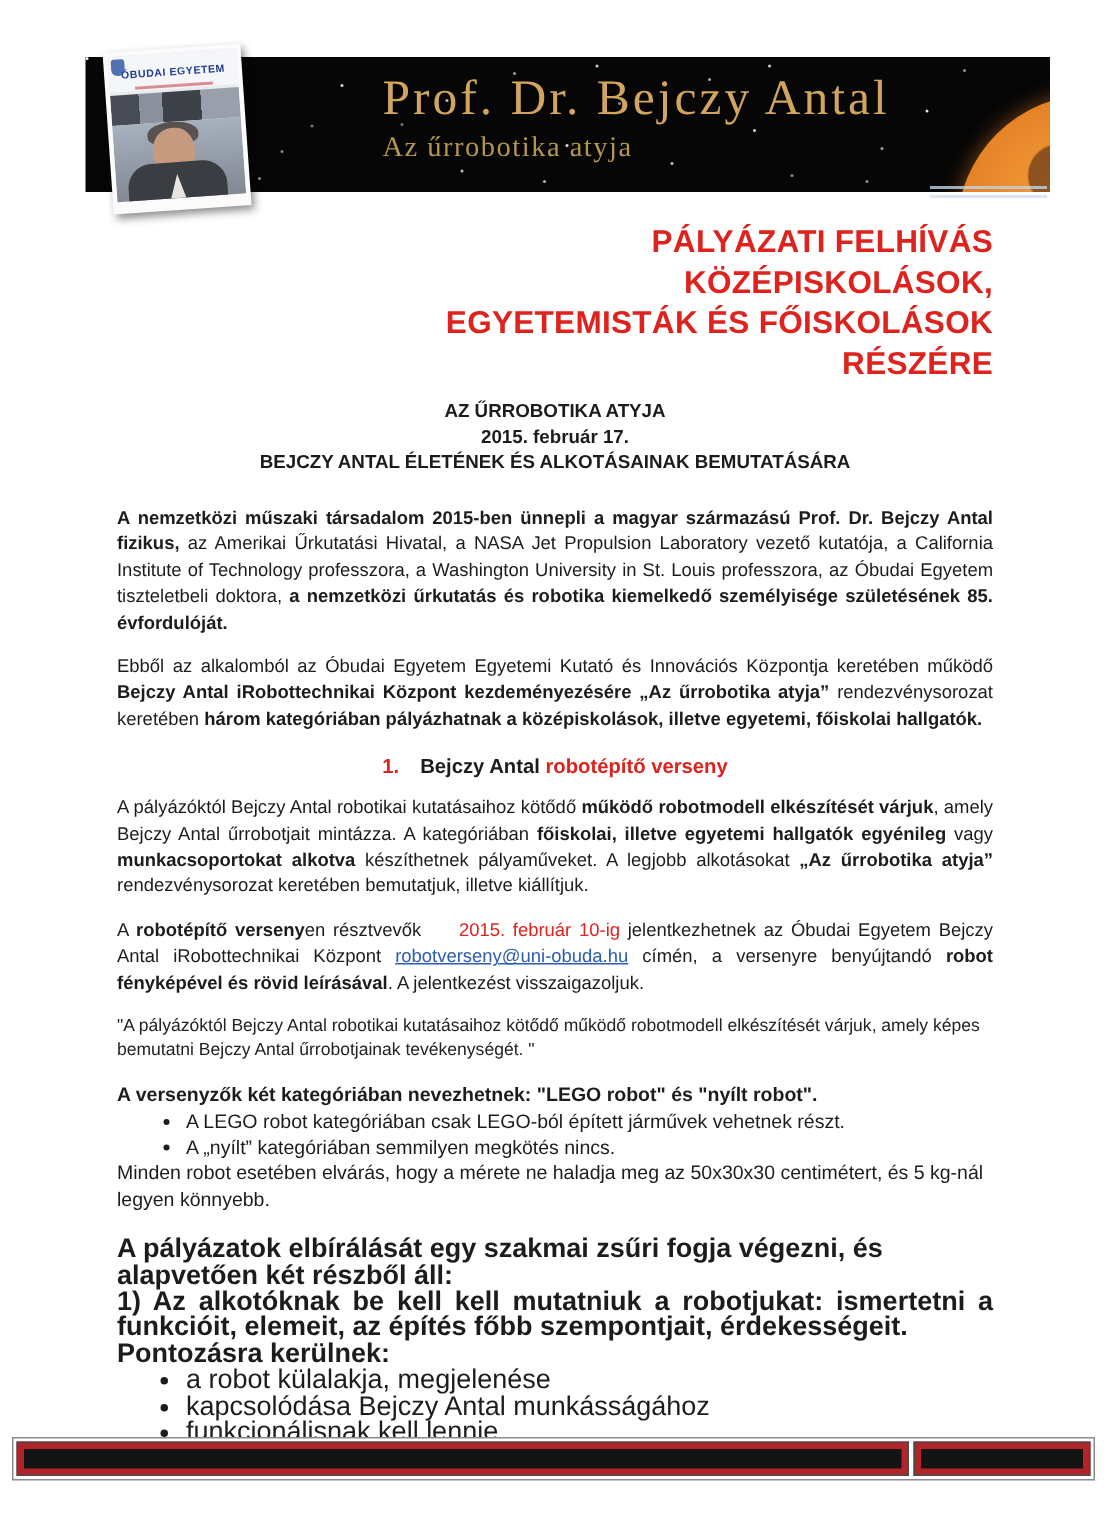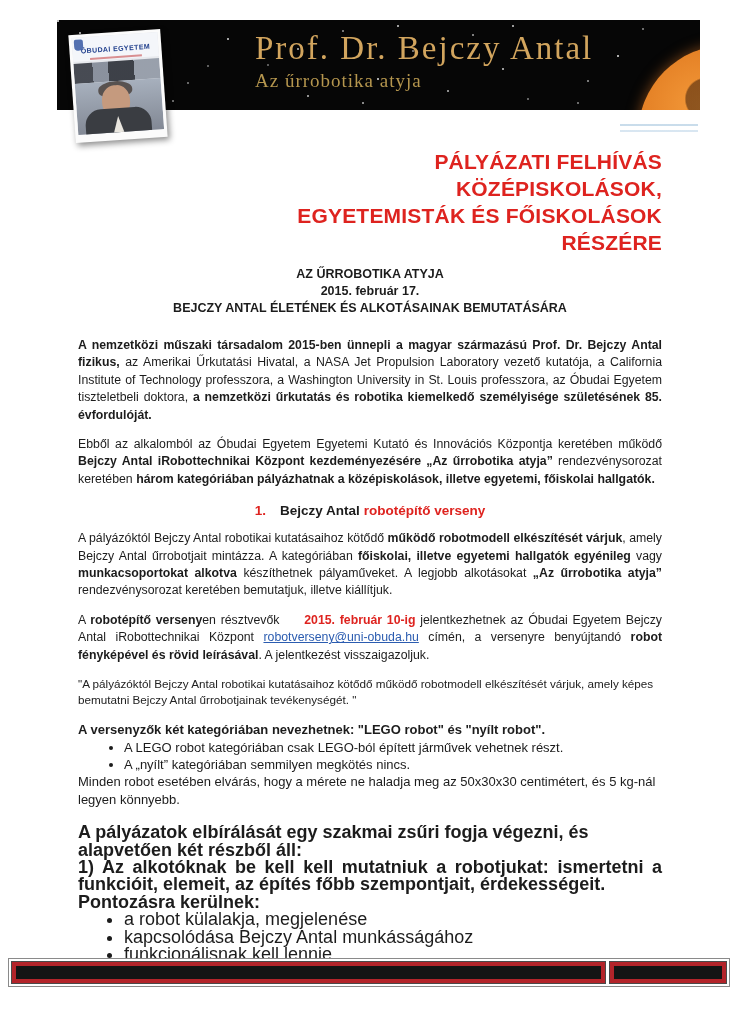--- a/index.html
+++ b/index.html
@@ -15,21 +15,21 @@
     background:#ffffff;
     font-family:"Liberation Sans", sans-serif;
     color:var(--ink);
     position:relative;
     overflow:hidden;
   }
 
   
   .header-zone{position:relative;height:122px;}
   .banner{
-    position:absolute;left:57px;top:20px;width:643px;height:90px;
+    position:absolute;left:57px;top:38px;width:643px;height:90px;
     background:#060606;overflow:hidden;
   }
   .stars{position:absolute;inset:0;}
   .stars::before{
     content:"";position:absolute;width:2px;height:2px;border-radius:50%;background:#fff;
     box-shadow:
       22px 12px #cfcfcf, 60px 70px #9a9a9a, 95px 25px #bbb, 130px 62px #888,
       170px 18px #d8d8d8, 210px 44px #777, 250px 75px #c2c2c2, 285px 10px #999,
       320px 58px #e0e0e0, 355px 30px #8f8f8f, 390px 70px #bdbdbd, 415px 14px #a7a7a7,
       445px 48px #d0d0d0, 470px 78px #858585, 500px 22px #c9c9c9, 530px 60px #9f9f9f,
@@ -111,21 +111,21 @@
     font-size:21px;font-weight:bold;line-height:27px;letter-spacing:.2px;
   }
   .event-block{
     margin-top:10px;text-align:center;font-weight:bold;font-size:12.5px;line-height:17px;
   }
   p.body{
     margin-top:12px;font-size:12.3px;line-height:17.4px;text-align:justify;
   }
   p.first{margin-top:20px;}
   .seg-b{font-weight:bold;}
-  .seg-rb{font-weight:bold;color:var(--red);margin-left:20px;}
+  .seg-rb{font-weight:normal;color:var(--red);margin-left:20px;}
   .seg-l{color:var(--link);text-decoration:underline;cursor:pointer;}
   .section-heading{
     margin-top:15px;text-align:center;font-size:13.5px;font-weight:bold;
   }
   .section-heading .num{color:var(--red);margin-right:14px;}
   .section-heading .t-red{color:var(--red);}
   .quote{
     margin-top:12px;font-size:11.7px;line-height:15.5px;color:#222;text-align:left;
   }
   .cat-block{margin-top:14px;font-size:13px;line-height:17.4px;}

